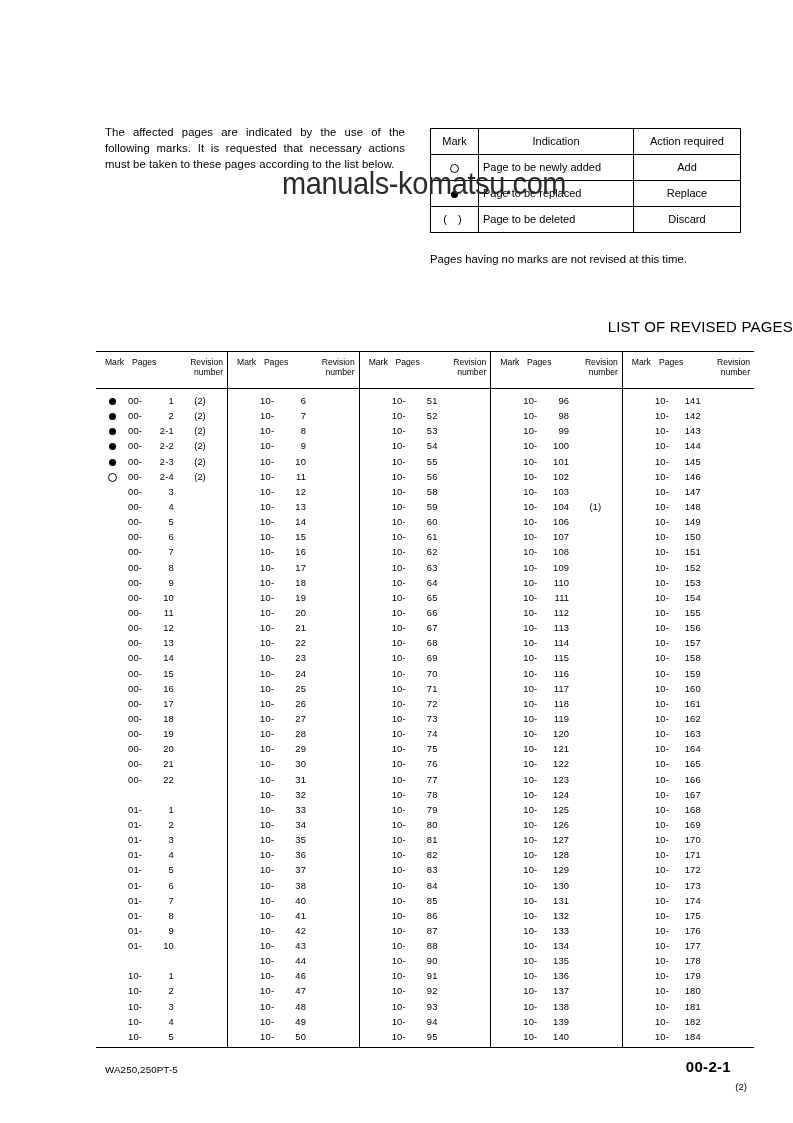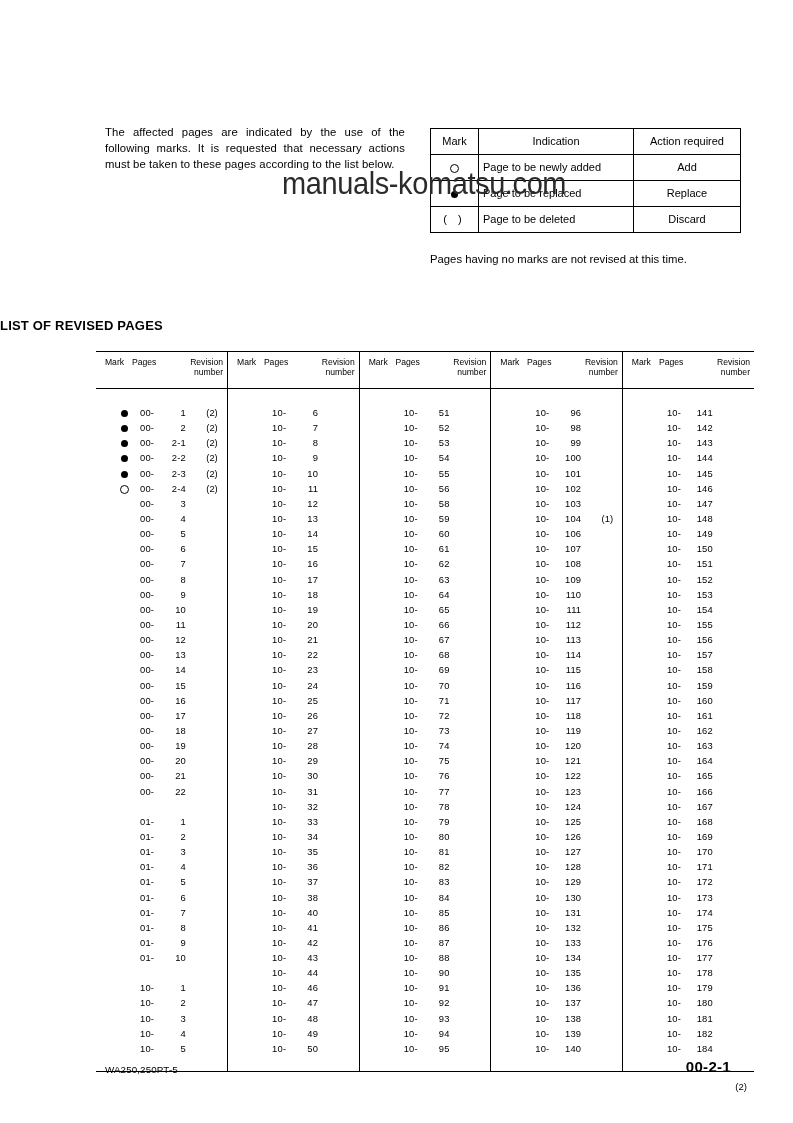--- a/index.html
+++ b/index.html
@@ -122,23 +122,23 @@
     pointer-events: none;
     transform: scaleY(1.05);
   }
 
   
   .list-title {
     position: absolute;
     top: 318px;
     left: 0;
     width: 793px;
-    text-align: left;
-    font-size: 13px;
-    font-weight: bold;
+    text-align: right;
+    font-size: 15px;
+    font-weight: normal;
     letter-spacing: 0.2px;
   }
 
   
   .main-table-wrap {
     position: absolute;
     left: 96px;
     top: 351px;
     width: 658px;
   }
@@ -178,21 +178,21 @@
   .body-cell {
     border-bottom: 1.2px solid #000;
     padding: 0;
   }
   .vsep {
     border-left: 1.2px solid #000;
   }
 
   ul.rowlist {
     list-style: none;
-    margin: 12px;
+    margin: 0;
     padding: 4px 0 3px 0;
   }
   ul.rowlist li {
     display: flex;
     align-items: center;
     height: 15.15px;
     font-size: 9.4px;
     line-height: 15.15px;
   }
   .cell-mark {

